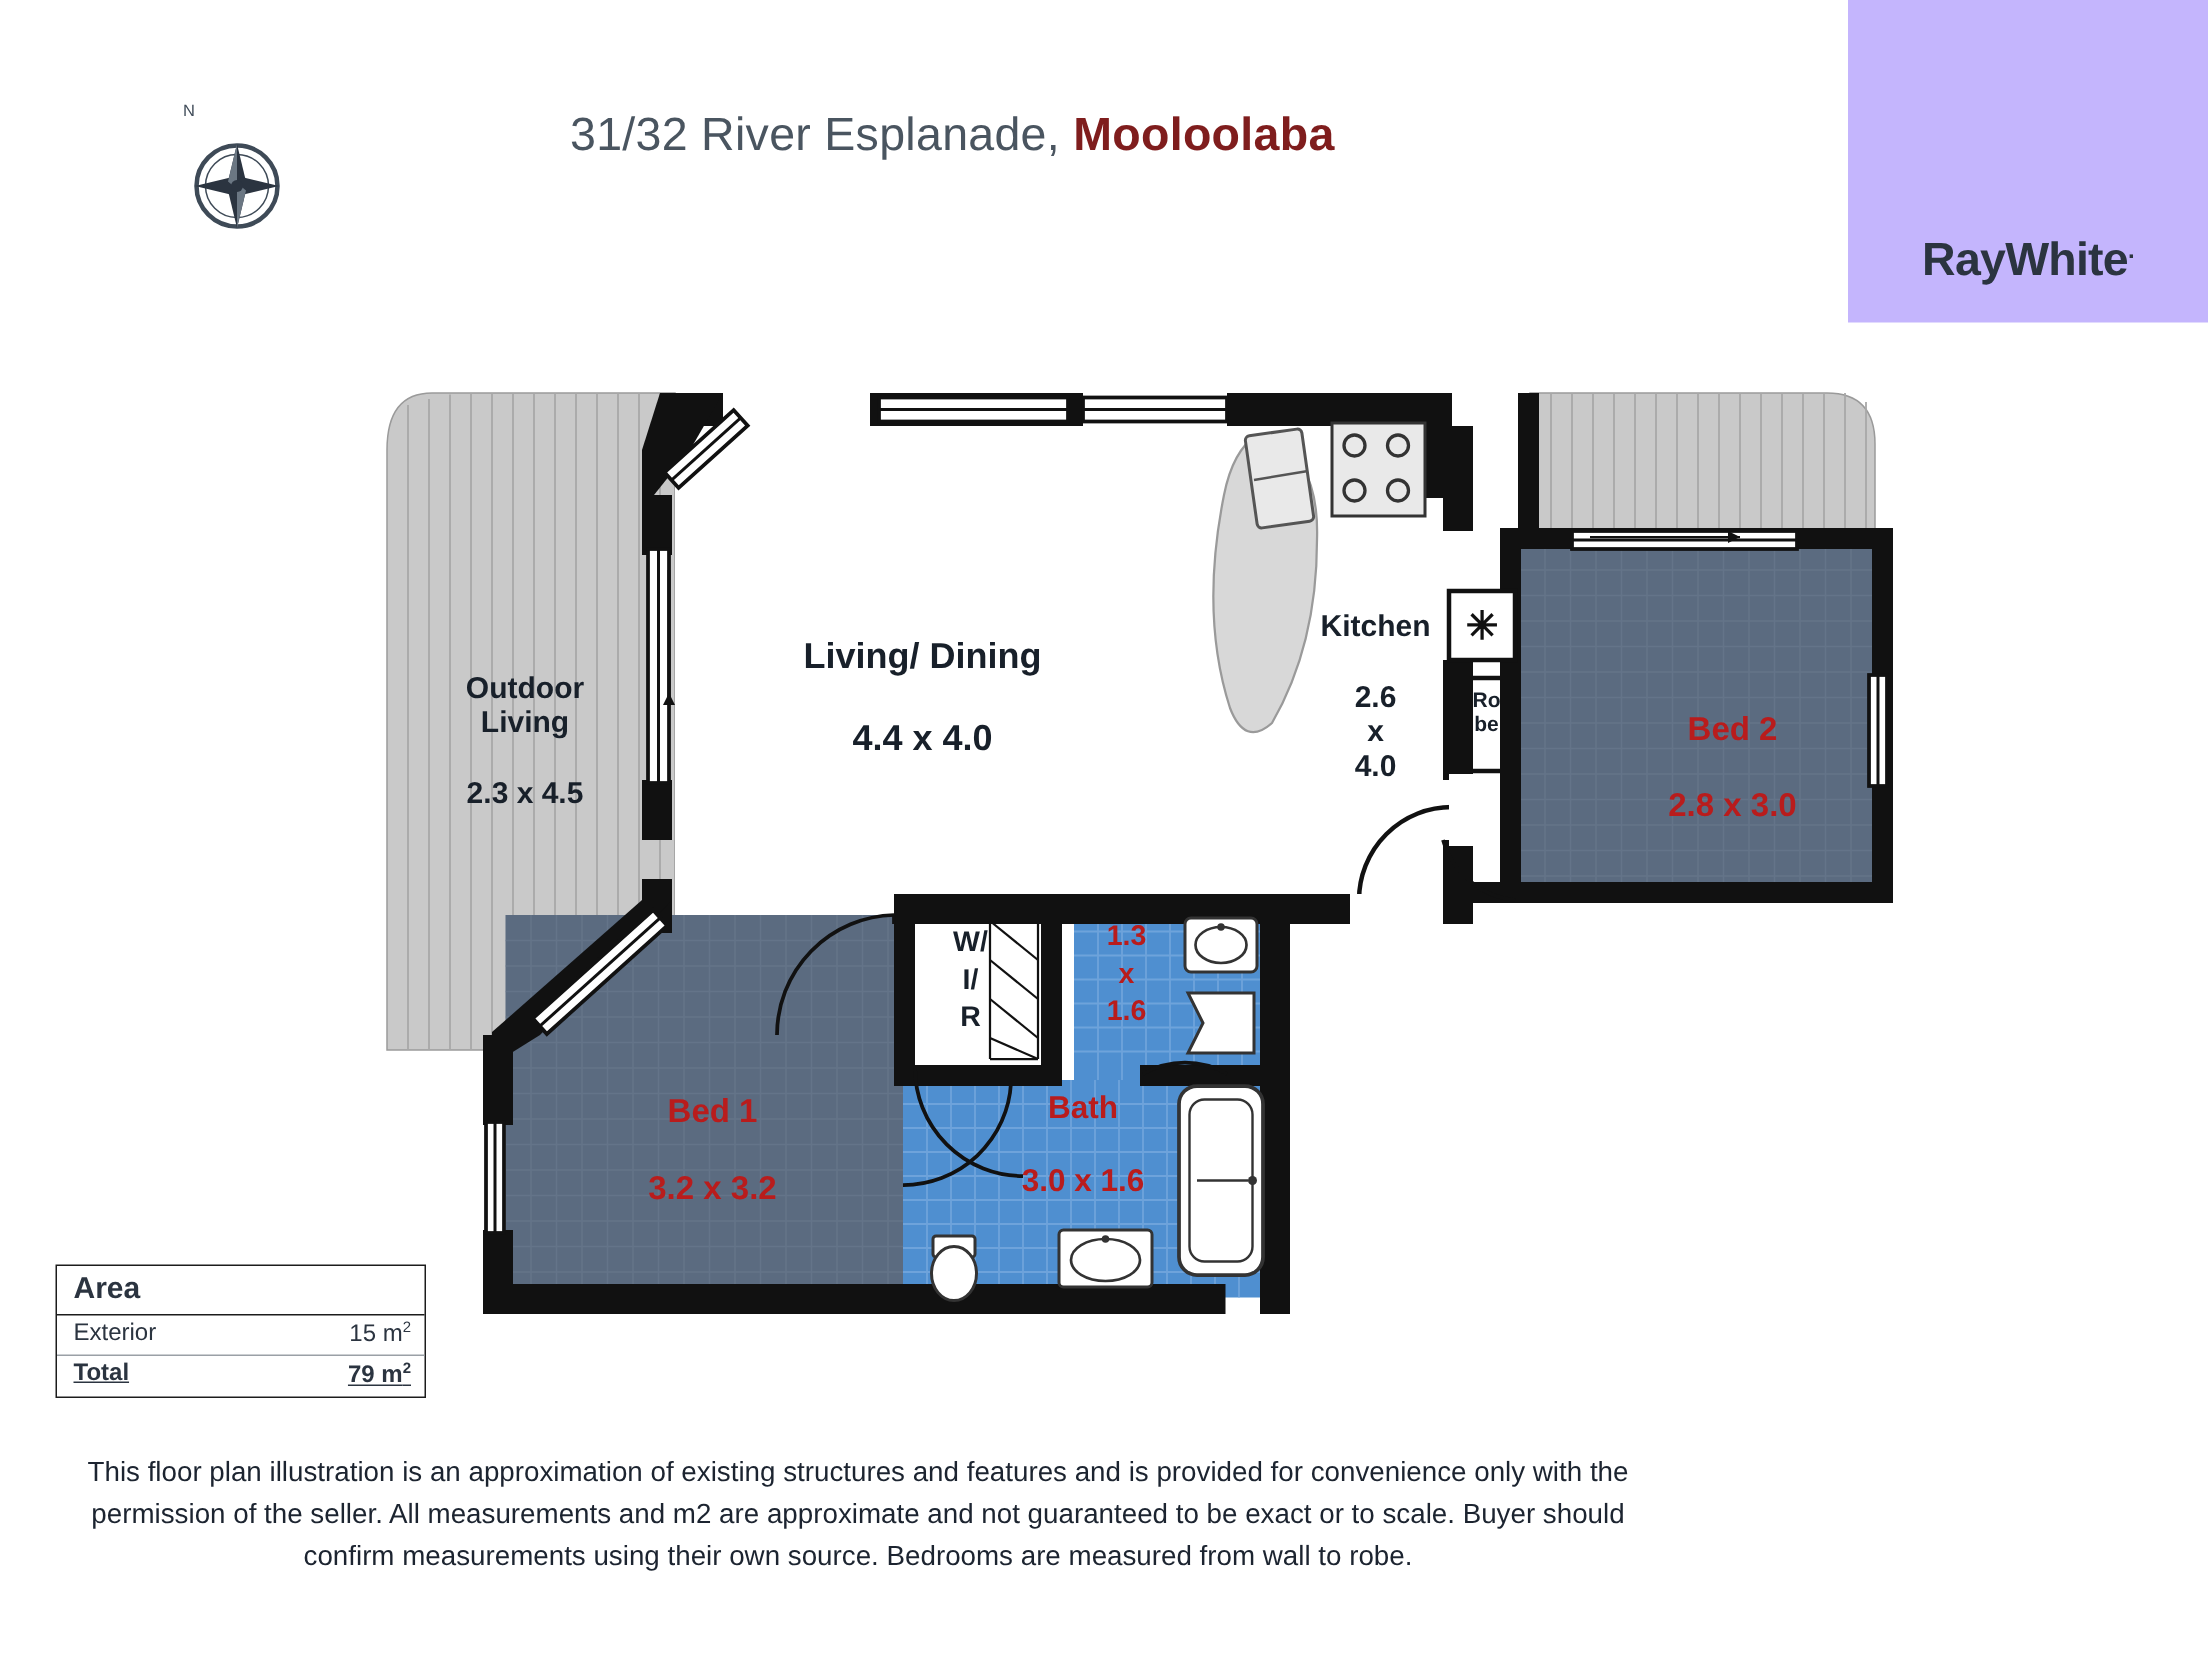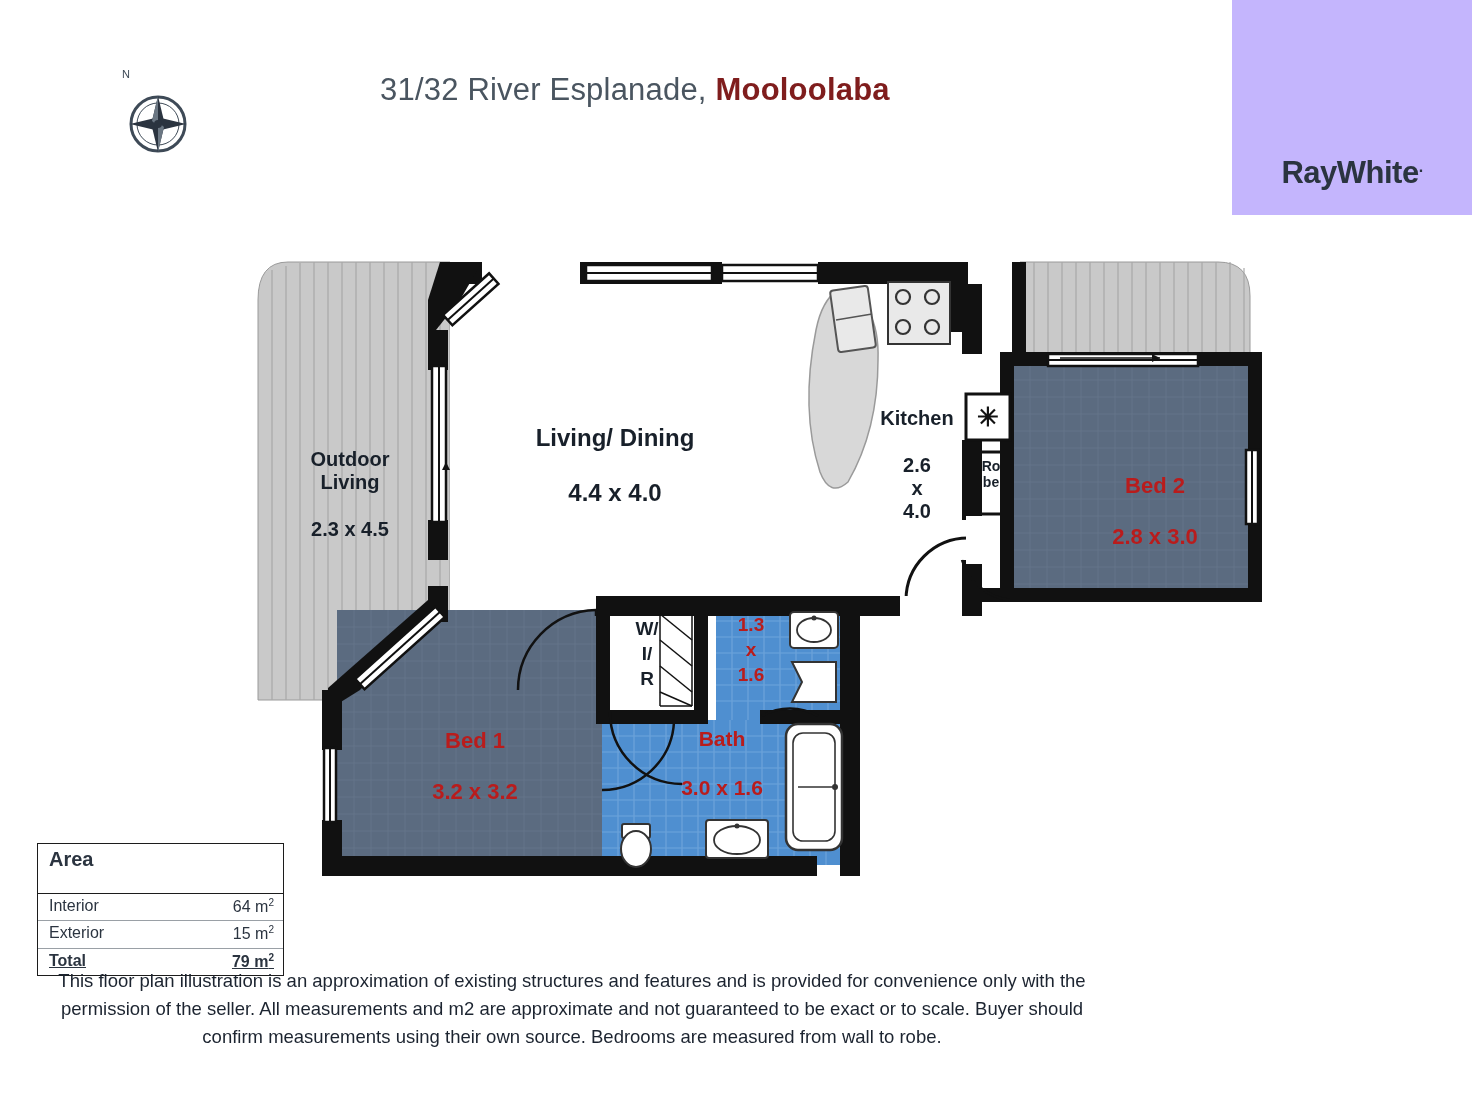--- a/index.html
+++ b/index.html
@@ -112,21 +112,21 @@
   .area-table .row {
     display: flex;
     justify-content: space-between;
     padding: 3px 9px 4px 11px;
     border-bottom: 1px solid #9aa0a6;
   }
   .area-table .row:last-child { border-bottom: none; text-decoration: underline; }
   .area-table .row.head {
     font-size: 20px;
     font-weight: bold;
-    padding: 4px 9px 22px 11px;
+    padding: 4px 9px 5px 11px;
     border-bottom: 1.5px solid #1c1c1c;
   }
   .area-table .val { white-space: nowrap; }
   .area-table sup { font-size: 10px; }
 
   
   .disclaimer {
     position: absolute;
     left: 37px;
     top: 967px;
@@ -519,24 +519,20 @@
 </div>
 
 <div class="rlabel" id="label-robe">Ro
 be</div>
 
 <div class="area-table">
   <div class="row head">
     <span>Area</span>
   </div>
   <div class="row">
-    <span>Interior</span>
-    <span class="val"><span>64 m</span><sup>2</sup></span>
-  </div>
-  <div class="row">
     <span>Exterior</span>
     <span class="val"><span>15 m</span><sup>2</sup></span>
   </div>
   <div class="row">
     <span style="font-weight:bold">Total</span>
     <span class="val" style="font-weight:bold"><span>79 m</span><sup>2</sup></span>
   </div>
 </div>
 
 <div class="disclaimer">This floor plan illustration is an approximation of existing structures and features and is provided for convenience only with the permission of the seller. All measurements and m2 are approximate and not guaranteed to be exact or to scale. Buyer should confirm measurements using their own source. Bedrooms are measured from wall to robe.</div>

